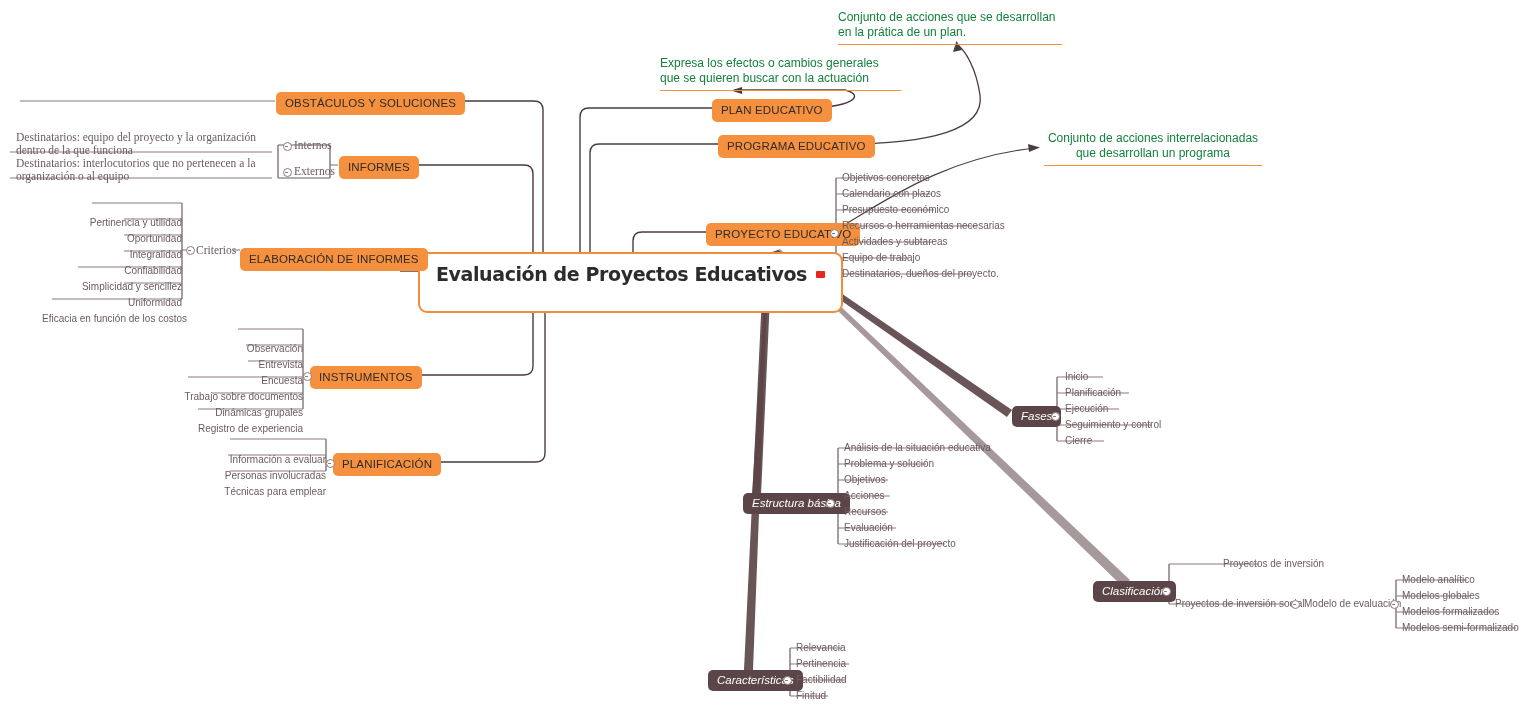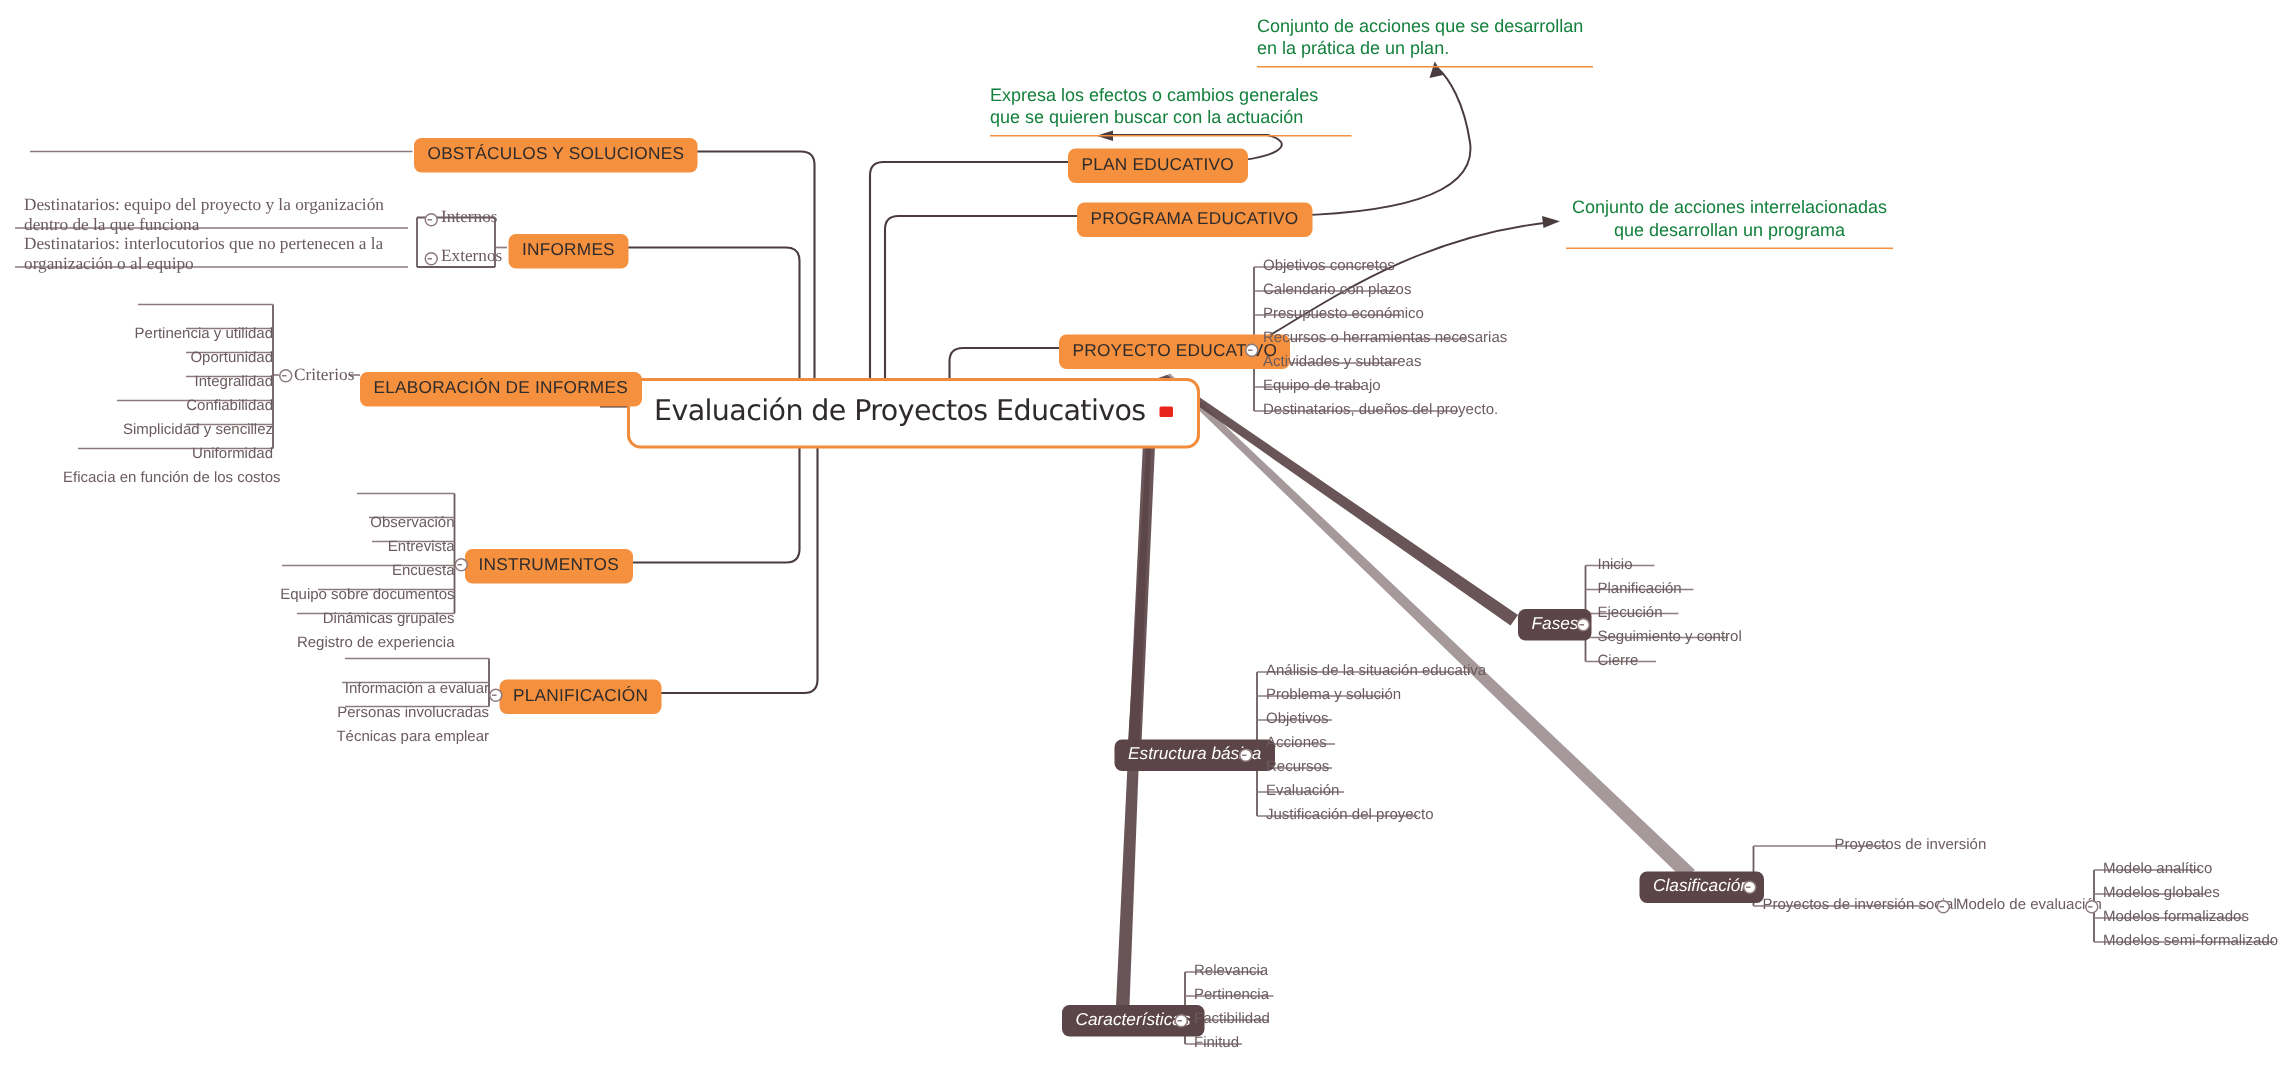--- a/index.html
+++ b/index.html
@@ -6,23 +6,23 @@
   body{width:1519px;height:711px;position:relative;overflow:hidden;
        font-family:"Liberation Serif",serif;color:#6b5b5e;}
   #canvas{position:absolute;left:0;top:0;width:1519px;height:711px;}
   svg#wires{position:absolute;left:0;top:0;width:1519px;height:711px;pointer-events:none;}
 
   .node{position:absolute;box-sizing:border-box;white-space:nowrap;}
 
   
   .central{
     background:#ffffff;border:2.5px solid #F18C3C;border-radius:9px;
-    font-family:"DejaVu Sans",sans-serif;font-weight:normal;
+    font-family:"DejaVu Sans",sans-serif;font-weight:bold;
     font-size:19px;color:#2f2a2b;letter-spacing:-.4px;
-    padding:9px 16px 12px 16px;display:flex;align-items:center;gap:9px;
+    padding:9px 16px 26px 16px;display:flex;align-items:center;gap:9px;
   }
   .reddot{width:9px;height:7px;background:#e8261b;display:inline-block;border-radius:1px;}
 
   
   .orange{
     background:#F5903E;border-radius:5px;color:#2e2b2c;
     font-family:"Liberation Sans",sans-serif;font-size:11.5px;
     padding:5px 9px;letter-spacing:.15px;line-height:1.1;
   }
 
@@ -228,21 +228,21 @@
 <div class="leaf r" style="left:82px;top:220px;width:100px;">Integralidad</div>
 <div class="leaf r" style="left:82px;top:236px;width:100px;">Confiabilidad</div>
 <div class="leaf r" style="left:72px;top:252px;width:110px;">Simplicidad y sencillez</div>
 <div class="leaf r" style="left:82px;top:268px;width:100px;">Uniformidad</div>
 <div class="leaf r" style="left:42px;top:284px;width:140px;">Eficacia en función de los costos</div>
 
 <span class="hnd" style="left:303px;top:372px;"></span>
 <div class="leaf r" style="left:198px;top:314px;width:105px;">Observación</div>
 <div class="leaf r" style="left:198px;top:330px;width:105px;">Entrevista</div>
 <div class="leaf r" style="left:198px;top:346px;width:105px;">Encuesta</div>
-<div class="leaf r" style="left:178px;top:362px;width:125px;">Equipo sobre documentos</div>
+<div class="leaf r" style="left:178px;top:362px;width:125px;">Trabajo sobre documentos</div>
 <div class="leaf r" style="left:190px;top:378px;width:113px;">Dinámicas grupales</div>
 <div class="leaf r" style="left:188px;top:394px;width:115px;">Registro de experiencia</div>
 
 <span class="hnd" style="left:326px;top:459px;"></span>
 <div class="leaf r" style="left:221px;top:425px;width:105px;">Información a evaluar</div>
 <div class="leaf r" style="left:221px;top:441px;width:105px;">Personas involucradas</div>
 <div class="leaf r" style="left:221px;top:457px;width:105px;">Técnicas para emplear</div>
 
 <div class="callout" style="left:838px;top:10px;width:224px;">
   <div>Conjunto de acciones que se desarrollan en la prática de un plan.</div>

